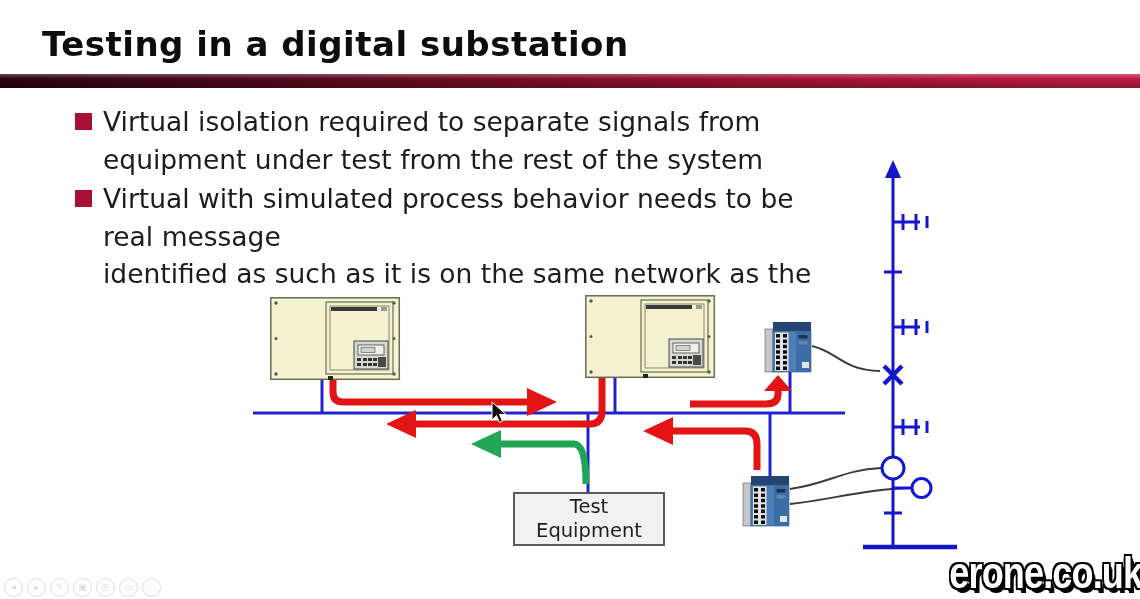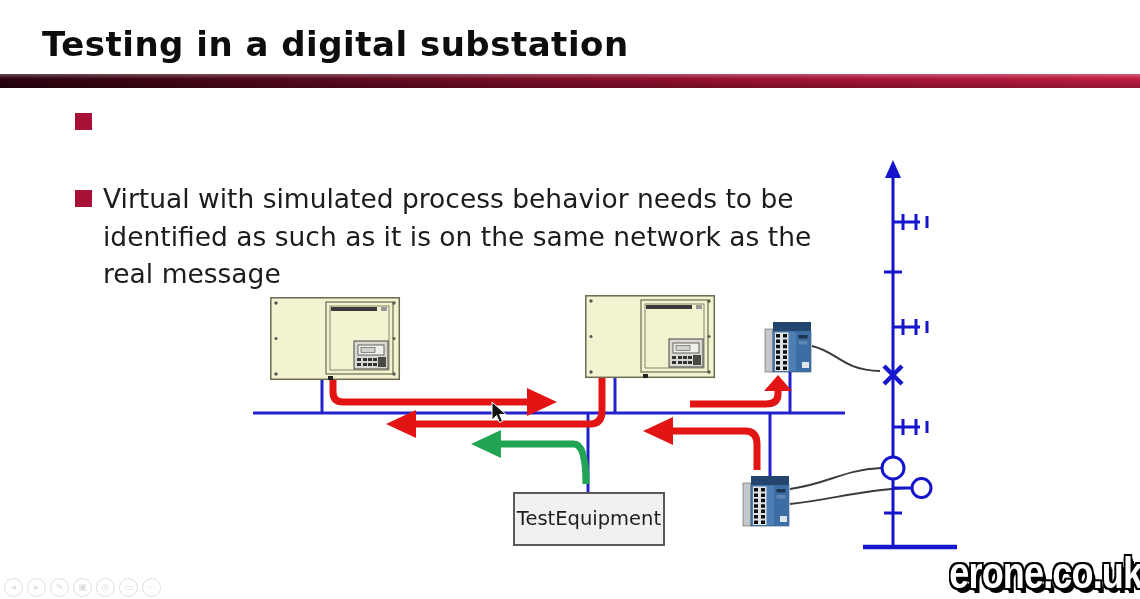--- a/index.html
+++ b/index.html
@@ -27,21 +27,21 @@
   .bullet-sq{
     flex:0 0 auto;width:17px;height:17px;background:#a61236;
     margin:10px 11px 0 0;
   }
   .bullet-lines{font-size:26.5px;line-height:37.5px;white-space:nowrap;}
   
   .diagram-svg{position:absolute;left:0;top:0;width:1140px;height:599px;}
   .test-box{
     position:absolute;left:513px;top:492px;width:152px;height:54px;
     background:#f1f1f1;border:2px solid #5a5a5a;box-sizing:border-box;
-    display:flex;flex-direction:row;align-items:center;justify-content:center;
+    display:flex;flex-direction:column;align-items:center;justify-content:center;
     font-size:19.5px;line-height:24px;color:#1e1e1e;
   }
   
   .watermark{
     position:absolute;right:-2px;bottom:0px;
     font-family:"Liberation Sans",sans-serif;
     font-weight:bold;font-size:41px;color:#ffffff;letter-spacing:-1px;
     transform:scaleX(.88) scaleY(1.08);transform-origin:right bottom;
     text-shadow:
       -2px -2px 0 #000, 2px -2px 0 #000, -2px 2px 0 #000, 2px 2px 0 #000,
@@ -63,30 +63,34 @@
 <body>
 
 <div class="stage">
 
   <div class="title">Testing in a digital substation</div>
   <div class="accent-bar"></div>
 
   <div class="bullet-block" style="top:103px;">
     <div class="bullet-row">
       <span class="bullet-sq"></span>
+      <div class="bullet-lines">
+        <div>Virtual isolation required to separate signals from</div>
+        <div>equipment under test from the rest of the system</div>
+      </div>
     </div>
   </div>
 
   <div class="bullet-block" style="top:180px;">
     <div class="bullet-row">
       <span class="bullet-sq"></span>
       <div class="bullet-lines">
         <div>Virtual with simulated process behavior needs to be</div>
+        <div>real message</div>
         <div>identified as such as it is on the same network as the</div>
-        <div>real message</div>
       </div>
     </div>
   </div>
 
   <svg class="diagram-svg" viewBox="0 0 1140 599">
     <defs>
       <g id="switch-shape">
         <rect x="0" y="7" width="8" height="43" fill="#c3c7cb" stroke="#5a5a5a" stroke-width="0.6"></rect>
         <rect x="8" y="0" width="38" height="9" fill="#24456f"></rect>
         <rect x="8" y="9" width="38" height="41" fill="#4b7fb6" stroke="#2a4a70" stroke-width="0.6"></rect>

